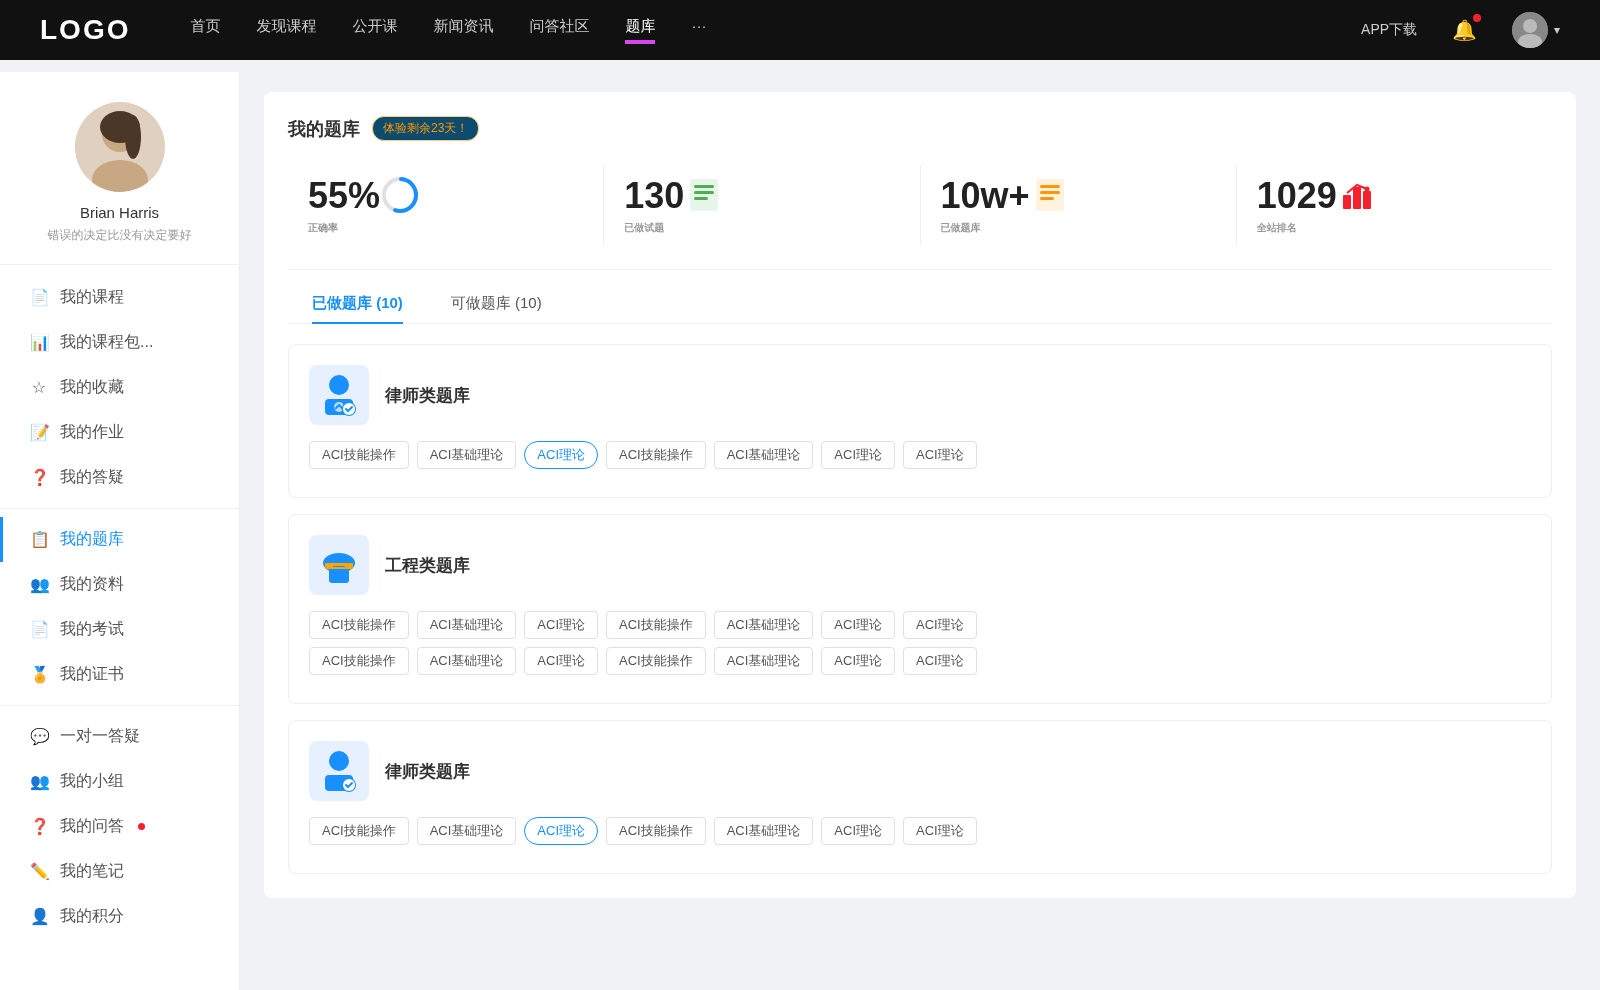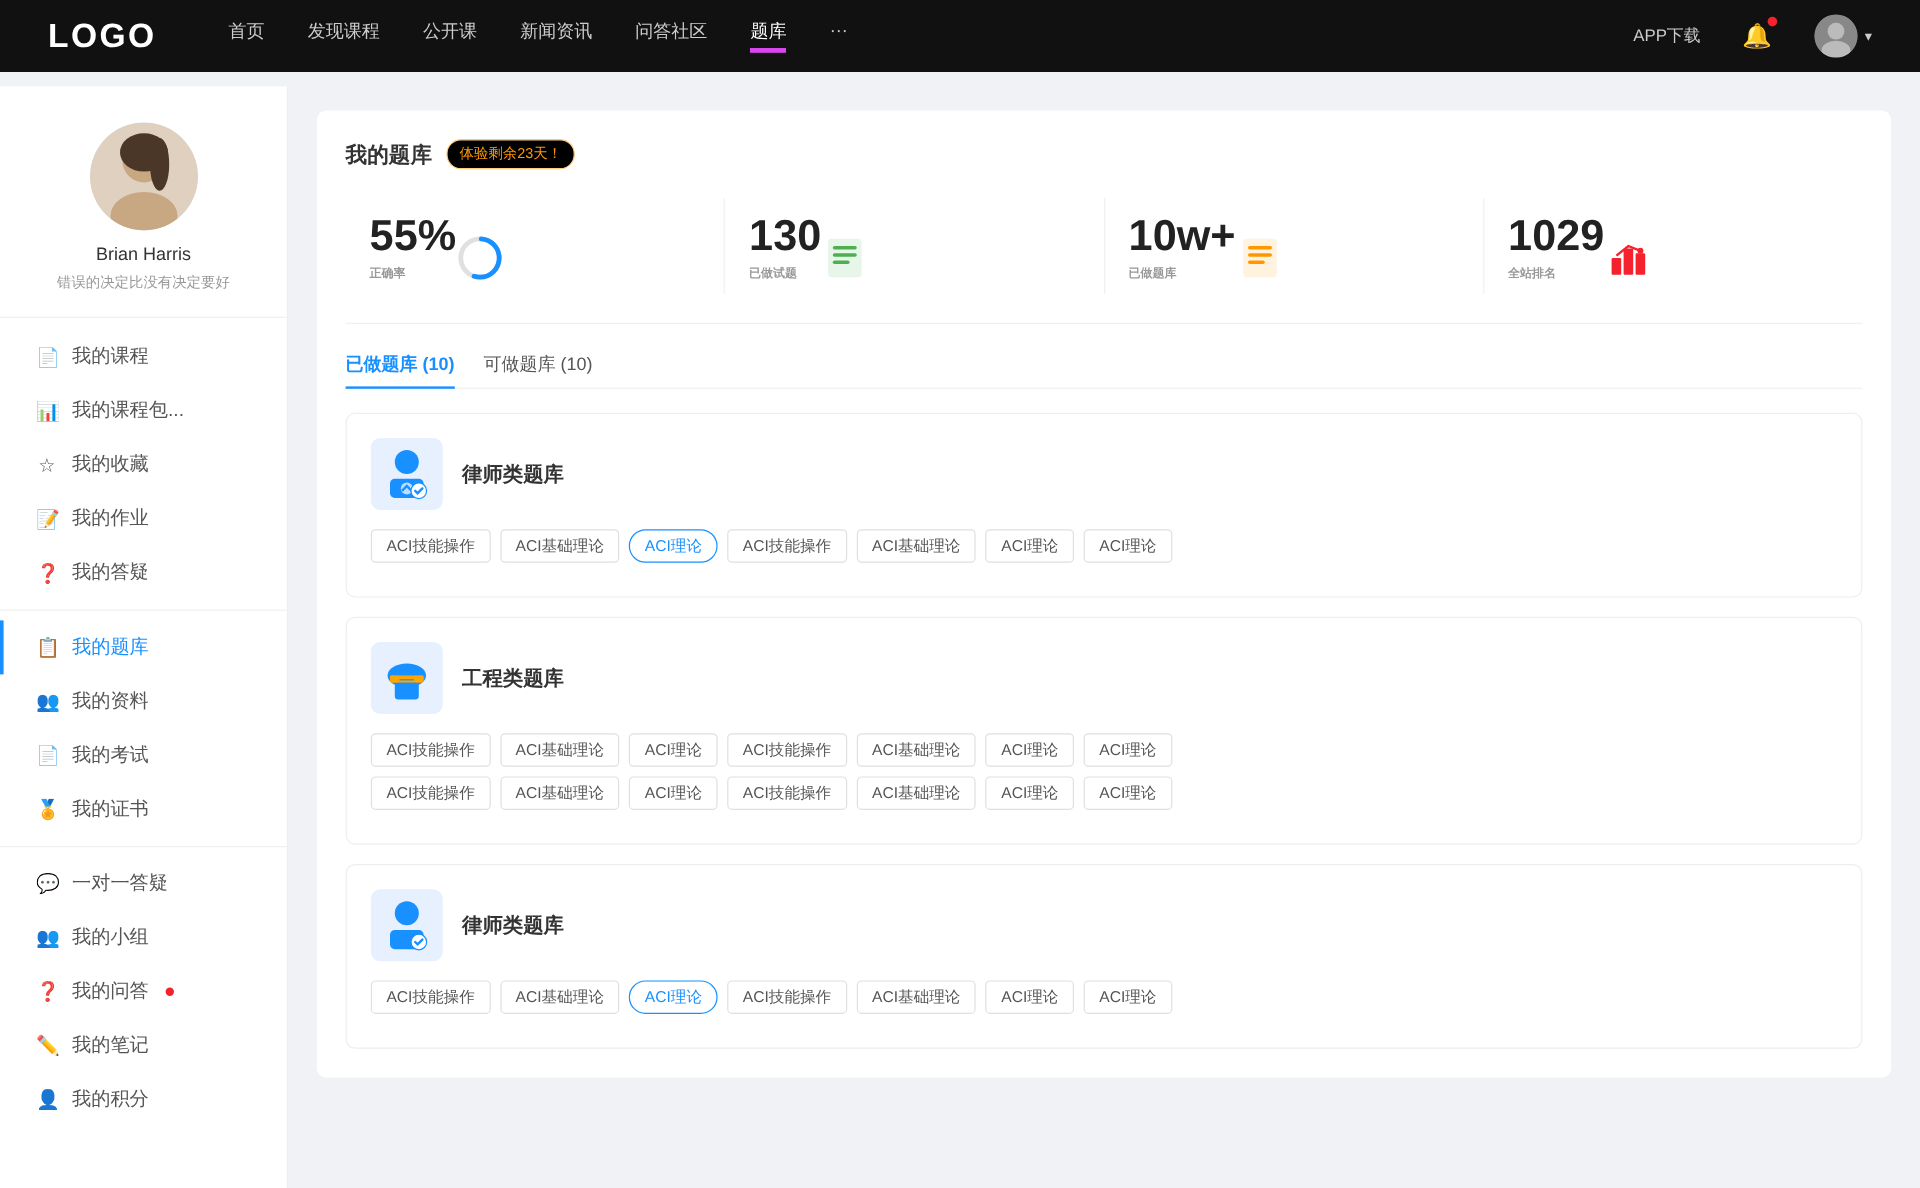--- a/index.html
+++ b/index.html
@@ -37,33 +37,33 @@
     .sidebar-divider { height: 1px; background: #f0f0f0; margin: 8px 0; }
     .red-dot { display: inline-block; width: 7px; height: 7px; background: #f5222d; border-radius: 50%; margin-left: 2px; vertical-align: middle; }
 
     
     .main { flex: 1; padding: 20px 24px; background: #f0f2f5; overflow-y: auto; }
     .page-card { background: #fff; border-radius: 8px; padding: 24px; }
 
     
     .page-header { display: flex; align-items: center; gap: 12px; margin-bottom: 24px; }
     .page-title { font-size: 18px; font-weight: 600; color: #333; }
-    .trial-badge { background: #000000; color: #ff9800; font-size: 12px; padding: 3px 10px; border-radius: 12px; border: 1px solid #ffcc80; }
+    .trial-badge { background: #0c4a6e; color: #ff9800; font-size: 12px; padding: 3px 10px; border-radius: 12px; border: 1px solid #ffcc80; }
 
     
     .stats-row { display: flex; border-bottom: 1px solid #f0f0f0; padding-bottom: 24px; margin-bottom: 24px; }
-    .stat-item { flex: 1; display: flex; align-items: flex-end; gap: 0; padding: 10px 20px; border-right: 1px solid #f0f0f0; }
+    .stat-item { flex: 1; display: flex; align-items: flex-start; gap: 0; padding: 10px 20px; border-right: 1px solid #f0f0f0; }
     .stat-item:last-child { border-right: none; }
     .stat-value { font-size: 36px; font-weight: 700; color: #222; }
     .stat-label { font-size: 10px; color: #999; margin-top: 4px; font-weight: bold; }
     .stat-icon { width: 40px; height: 40px; display: flex; align-items: center; justify-content: center; }
 
     
     .tabs { display: flex; gap: 24px; margin-bottom: 20px; border-bottom: 1px solid #f0f0f0; }
-    .tab { font-size: 15px; color: #555; cursor: pointer; padding-bottom: 10px; position: relative; }
+    .tab { font-size: 15px; color: #555; cursor: pointer; padding-bottom: 10px; position: relative; margin-left: 24px; }
     .tab.active { color: #1890ff; font-weight: 600; }
     .tab.active::after { content: ''; position: absolute; bottom: -1px; left: 0; right: 0; height: 2px; background: #1890ff; }
 
     
     .bank-section { border: 1px solid #eee; border-radius: 8px; margin-bottom: 16px; padding: 20px; }
     .bank-header { display: flex; align-items: center; gap: 16px; margin-bottom: 16px; }
     .bank-icon { width: 60px; height: 60px; background: #e6f0ff; border-radius: 8px; display: flex; align-items: center; justify-content: center; flex-shrink: 0; }
     .bank-name { font-size: 17px; font-weight: 600; color: #333; }
     .tags-row { display: flex; flex-wrap: wrap; gap: 8px; margin-bottom: 8px; }
     .tag { padding: 4px 12px; border-radius: 4px; font-size: 13px; cursor: pointer; border: 1px solid #e0e0e0; color: #555; background: #fff; }

